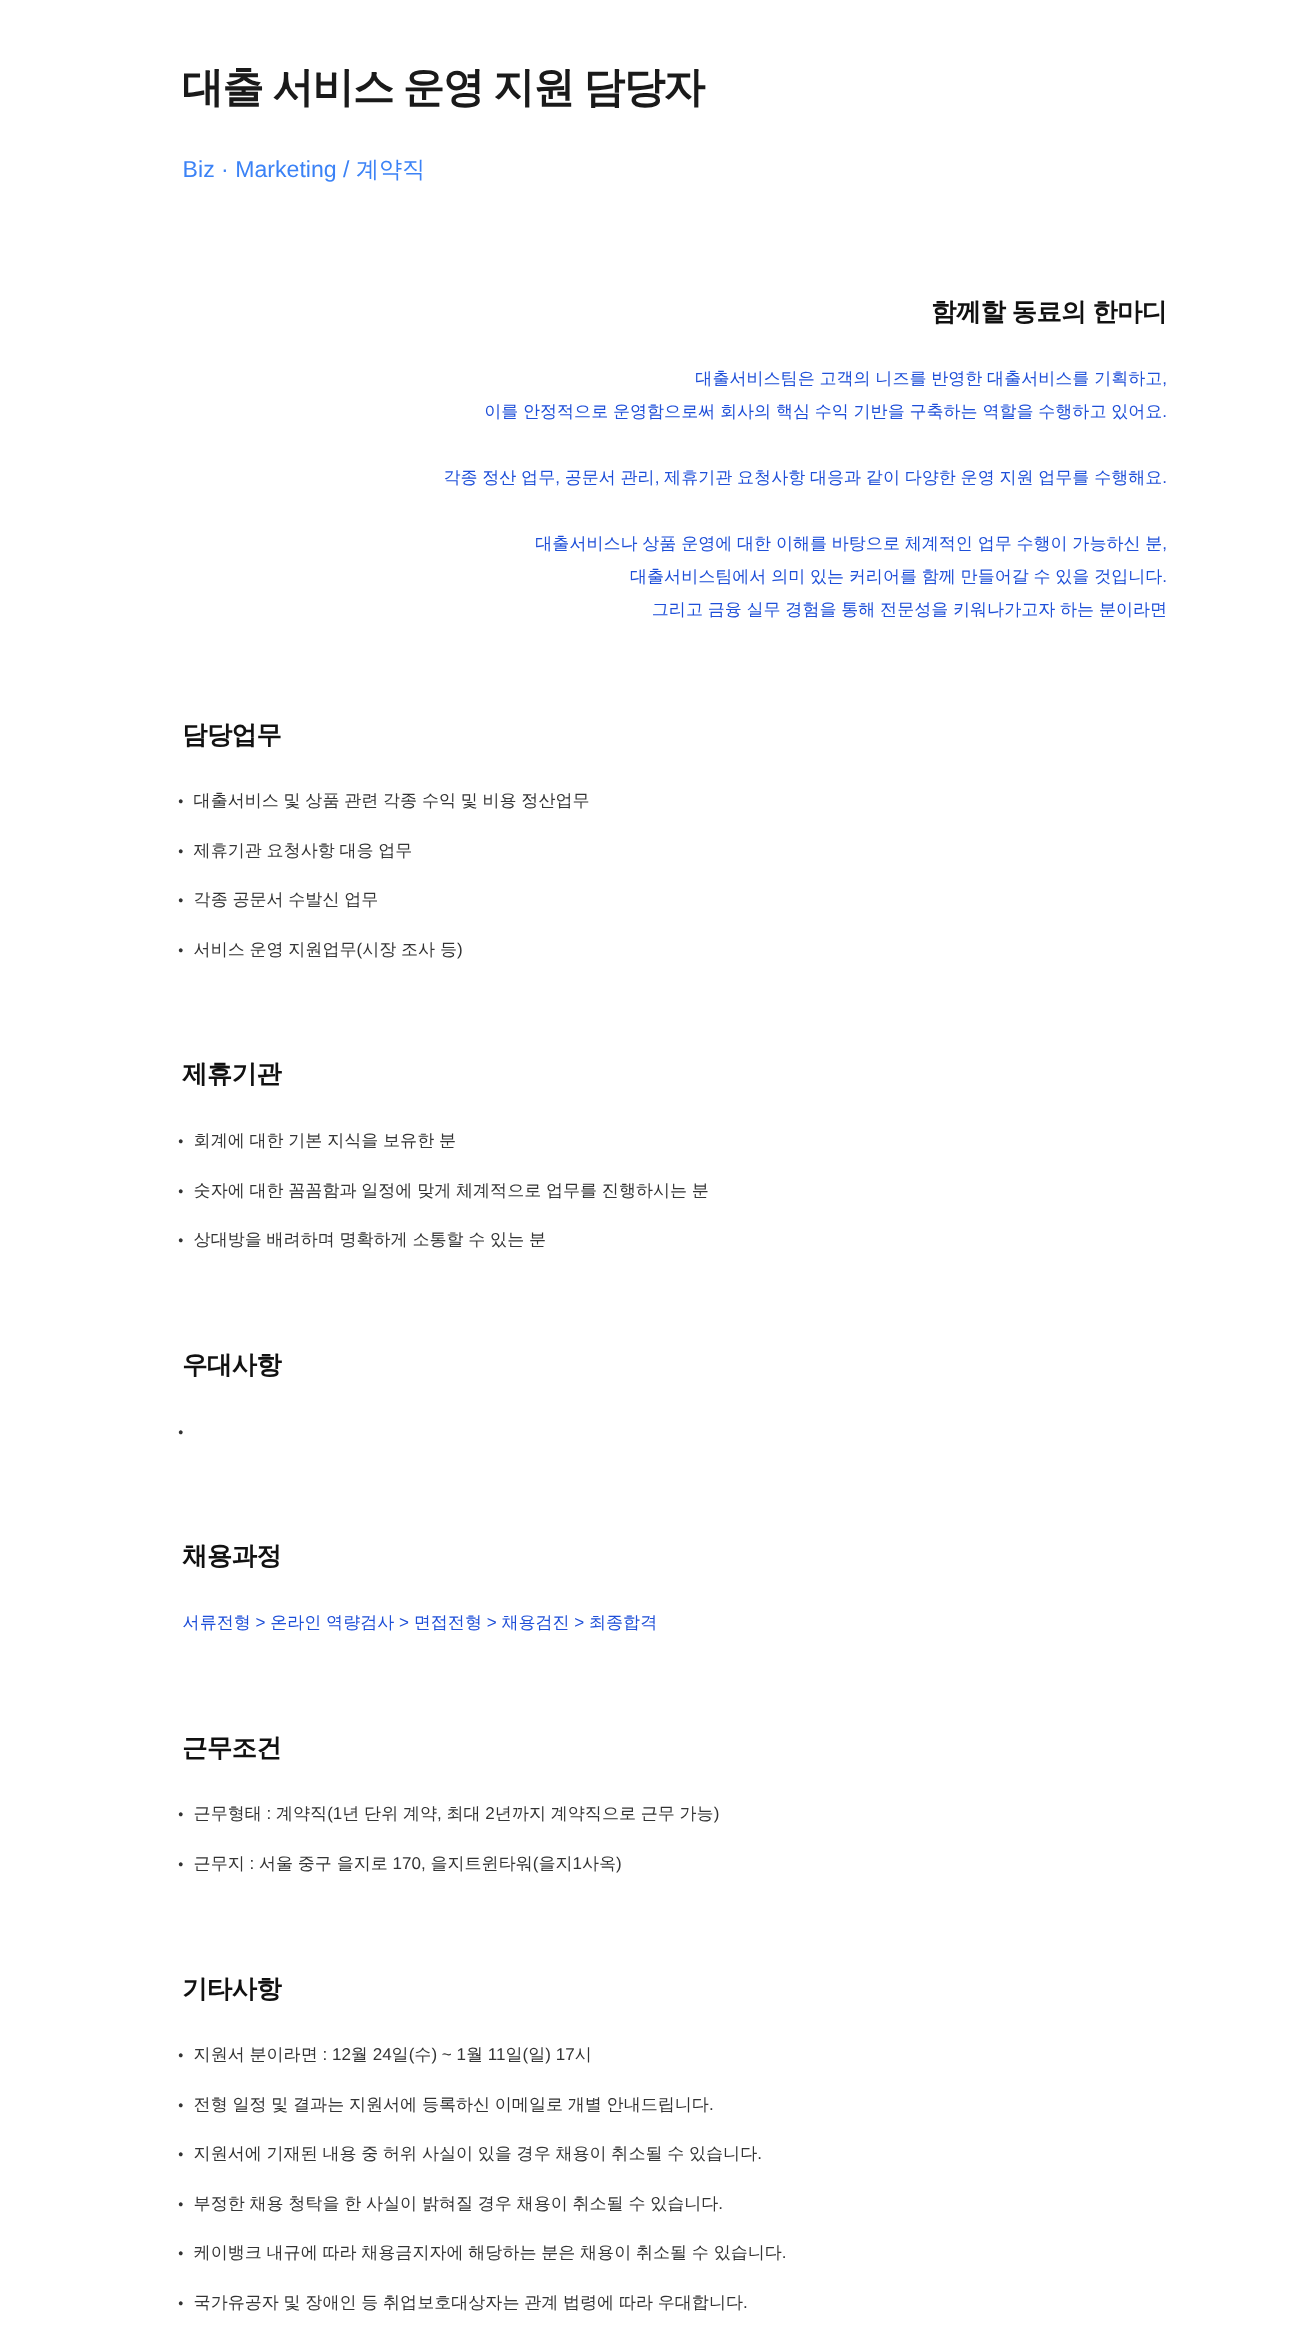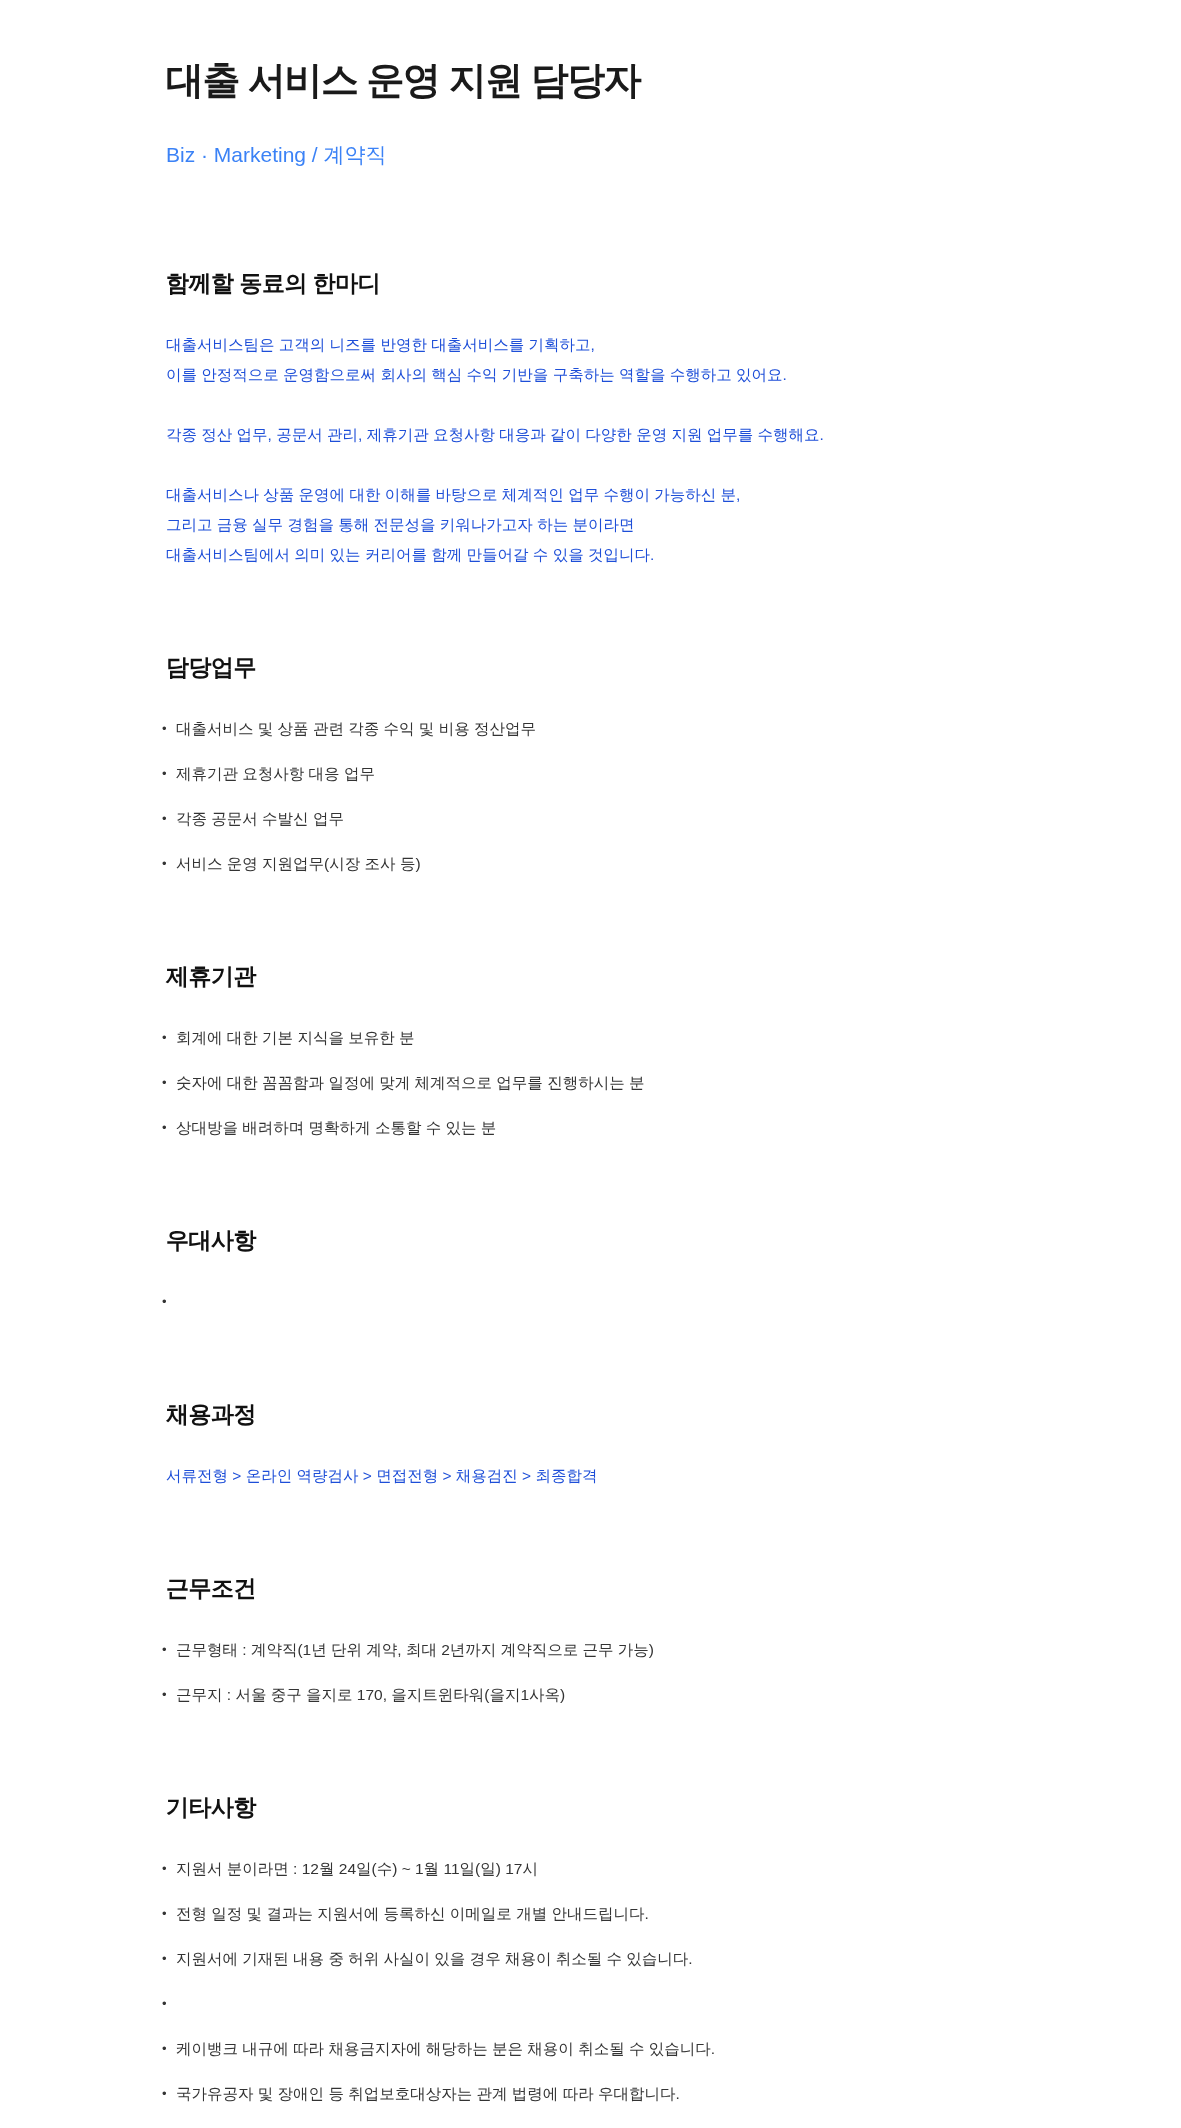--- a/index.html
+++ b/index.html
@@ -31,20 +31,21 @@
     font-size: 21px;
     line-height: 22px;
     font-weight: 400;
     color: #3b82f6;
   }
   .section {
     margin-top: 82px;
   }
   .section.first {
     margin-top: 102px;
+    text-align: right;
   }
   .section-heading {
     margin: 0 0 32px 0;
     font-size: 23px;
     line-height: 30px;
     font-weight: 800;
     letter-spacing: -0.5px;
     color: #111111;
   }
   .paragraph {
@@ -97,22 +98,22 @@
         <h2 class="section-heading">함께할 동료의 한마디</h2>
         <div class="paragraph">
           <p class="paragraph-line">대출서비스팀은 고객의 니즈를 반영한 대출서비스를 기획하고,</p>
           <p class="paragraph-line">이를 안정적으로 운영함으로써 회사의 핵심 수익 기반을 구축하는 역할을 수행하고 있어요.</p>
         </div>
         <div class="paragraph">
           <p class="paragraph-line">각종 정산 업무, 공문서 관리, 제휴기관 요청사항 대응과 같이 다양한 운영 지원 업무를 수행해요.</p>
         </div>
         <div class="paragraph">
           <p class="paragraph-line">대출서비스나 상품 운영에 대한 이해를 바탕으로 체계적인 업무 수행이 가능하신 분,</p>
+          <p class="paragraph-line">대출서비스팀에서 의미 있는 커리어를 함께 만들어갈 수 있을 것입니다.</p>
           <p class="paragraph-line">그리고 금융 실무 경험을 통해 전문성을 키워나가고자 하는 분이라면</p>
-          <p class="paragraph-line">대출서비스팀에서 의미 있는 커리어를 함께 만들어갈 수 있을 것입니다.</p>
         </div>
       </section>
       <section class="section">
         <h2 class="section-heading">담당업무</h2>
         <ul class="bullet-list">
           <li>
             <span class="bullet-dot">•</span>
             <span>대출서비스 및 상품 관련 각종 수익 및 비용 정산업무</span>
           </li>
           <li>
@@ -181,20 +182,21 @@
           <li>
             <span class="bullet-dot">•</span>
             <span>전형 일정 및 결과는 지원서에 등록하신 이메일로 개별 안내드립니다.</span>
           </li>
           <li>
             <span class="bullet-dot">•</span>
             <span>지원서에 기재된 내용 중 허위 사실이 있을 경우 채용이 취소될 수 있습니다.</span>
           </li>
           <li>
             <span class="bullet-dot">•</span>
+            <span>부정한 채용 청탁을 한 사실이 밝혀질 경우 채용이 취소될 수 있습니다.</span>
           </li>
           <li>
             <span class="bullet-dot">•</span>
             <span>케이뱅크 내규에 따라 채용금지자에 해당하는 분은 채용이 취소될 수 있습니다.</span>
           </li>
           <li>
             <span class="bullet-dot">•</span>
             <span>국가유공자 및 장애인 등 취업보호대상자는 관계 법령에 따라 우대합니다.</span>
           </li>
         </ul>

